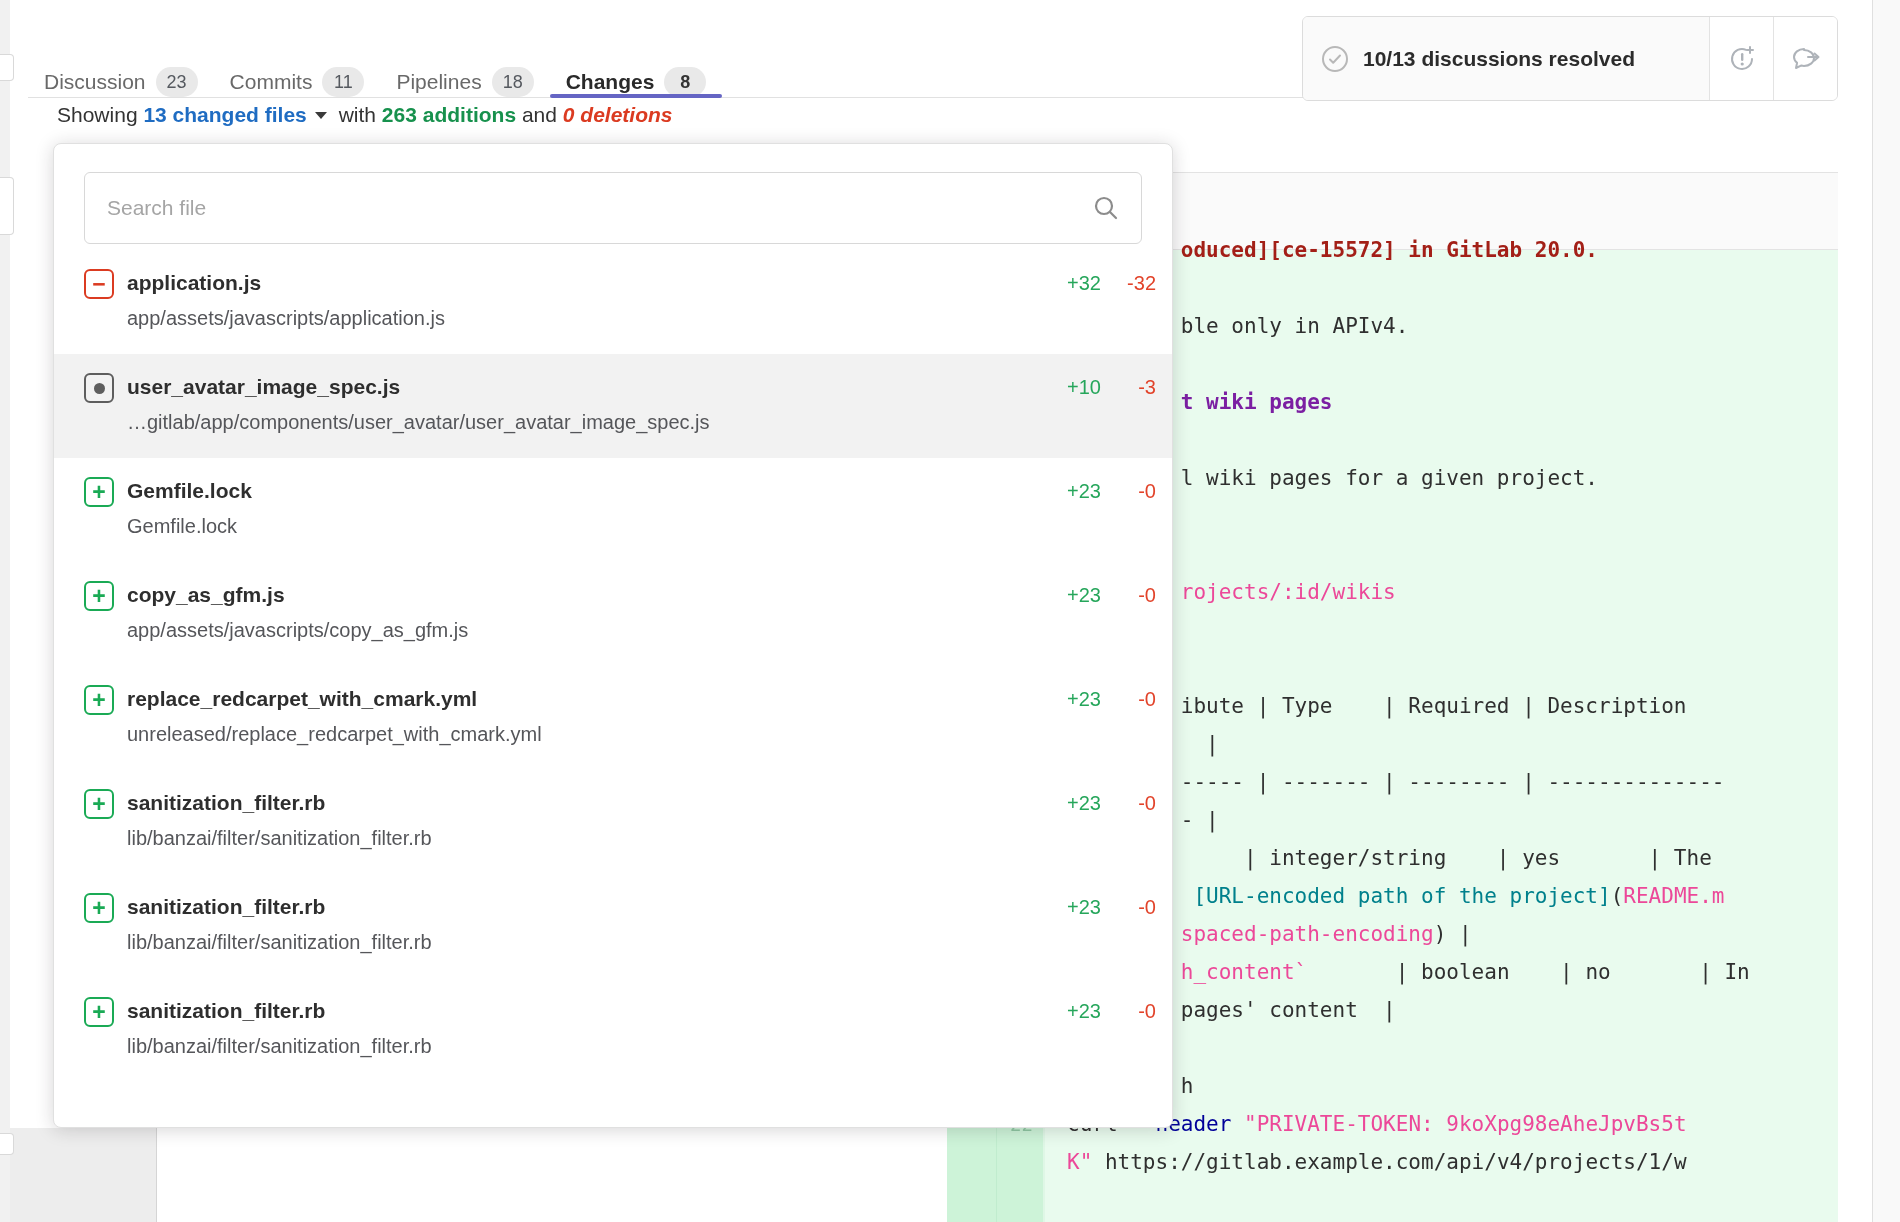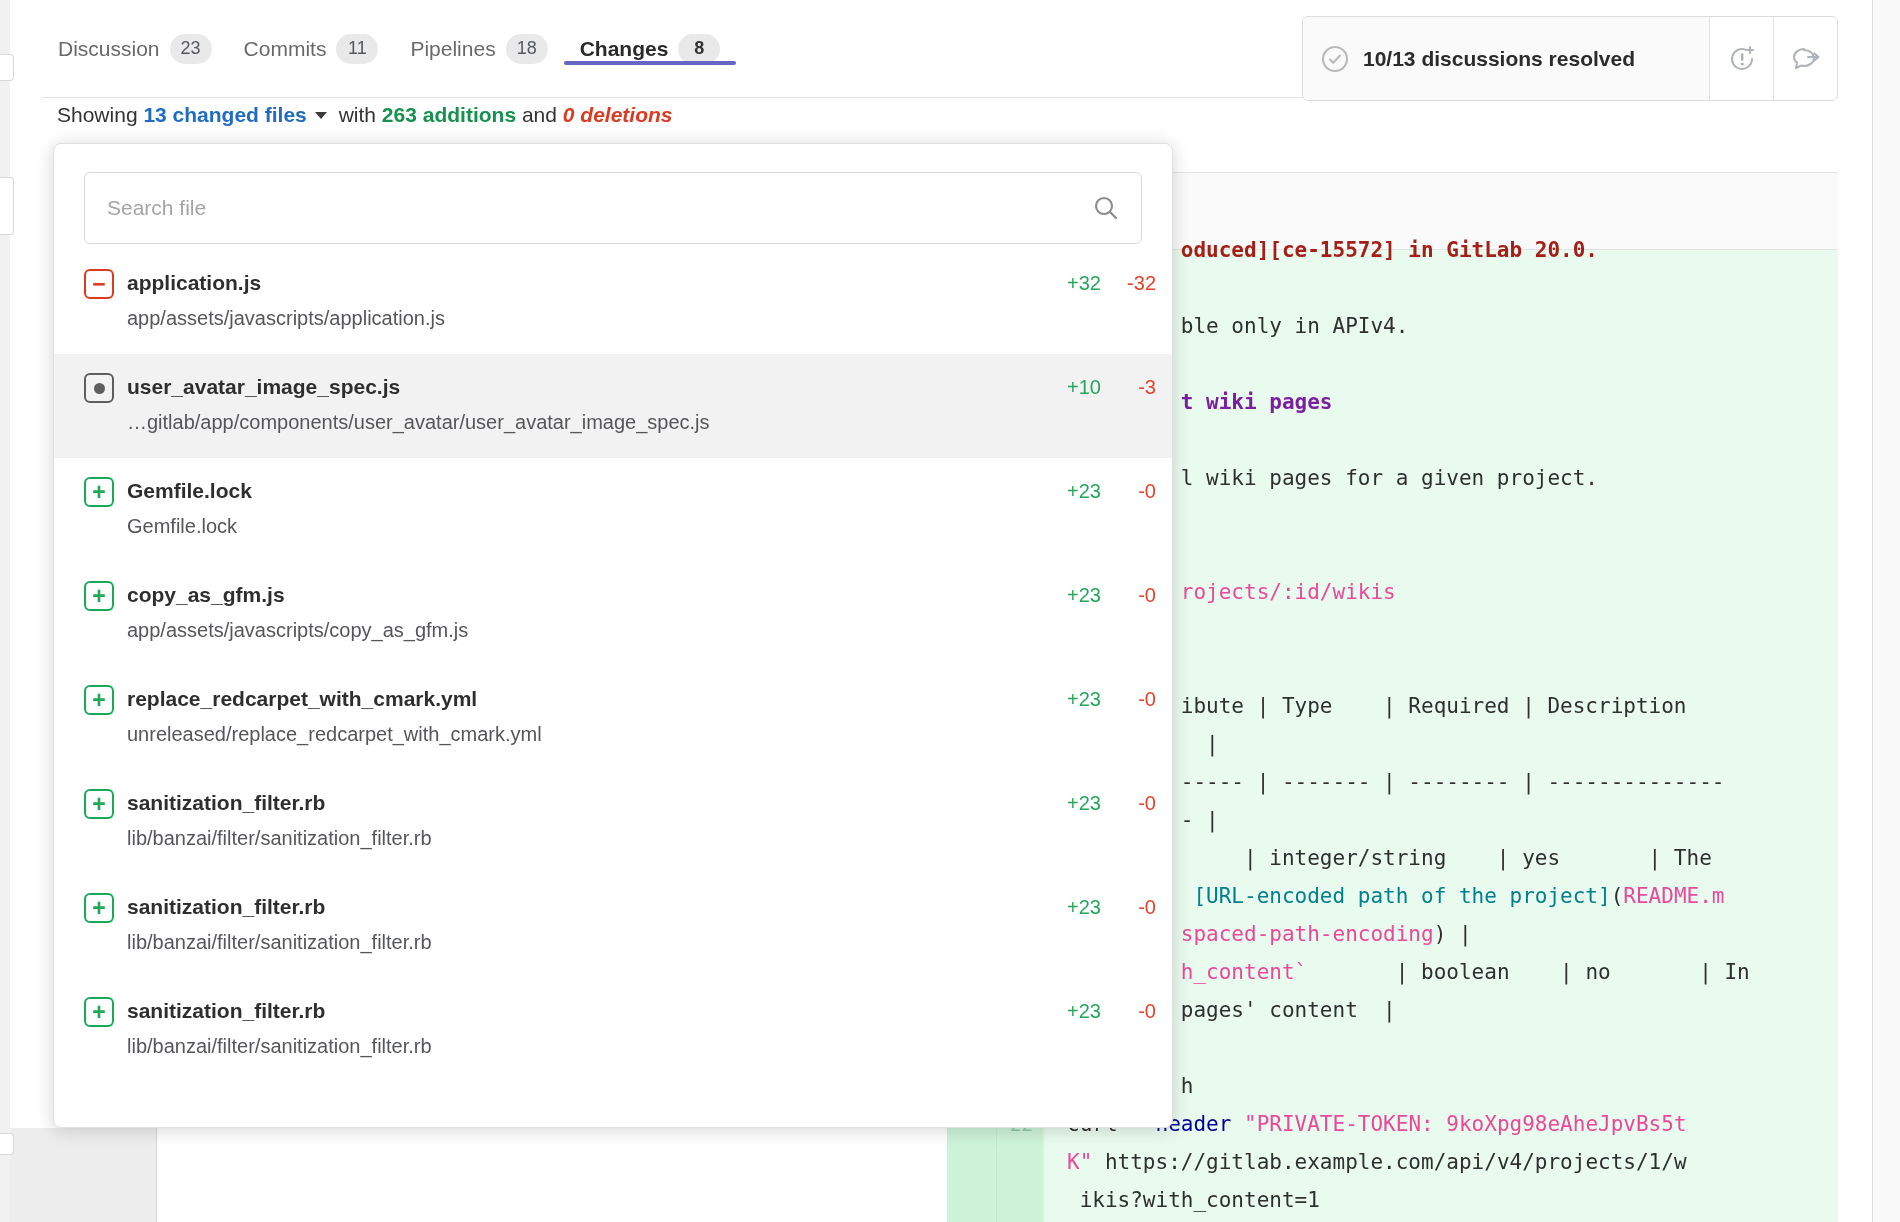--- a/index.html
+++ b/index.html
@@ -14,22 +14,22 @@
   .frag2{top:177px;height:56px;}
   .frag3{top:1133px;height:20px;}
   .page-underlay{position:absolute;left:10px;top:1128px;width:146px;height:94px;background:#ededed;
     border-right:1px solid #d5d5d5;z-index:1;}
 
   
   .right-gutter{position:absolute;left:1872px;top:0;width:28px;height:1222px;background:#f9f9f9;
     border-left:1px solid #e0e0e0;z-index:6;}
 
   
-  .tabs-bar{position:absolute;left:42px;top:0;width:1796px;height:97px;border-bottom:1px solid #e1e1e1;
-    display:flex;align-items:center;z-index:3;}
+  .tabs-bar{position:absolute;left:28px;top:0;width:1796px;height:97px;border-bottom:1px solid #e1e1e1;
+    display:flex;align-items:flex-end;z-index:3;}
   .tab{position:relative;display:flex;align-items:center;gap:10px;padding:0 16px;font-size:21px;color:#696969;cursor:pointer;}
   .tab .count-badge{background:#e9e9e9;color:#55595f;border-radius:15px;height:30px;min-width:20px;
     padding:0 11px;display:flex;align-items:center;justify-content:center;font-size:18px;}
   .tab.active{color:#2a2a2a;font-weight:bold;}
   .tab.active .count-badge{color:#333;font-weight:bold;}
   .tab.active::after{content:"";position:absolute;left:0;right:0;bottom:-1px;height:4px;background:#6565c4;border-radius:2px;}
 
   
   .disc-widget{position:absolute;top:16px;left:1302px;width:536px;height:85px;display:flex;
     border:1px solid #dcdcdc;border-radius:6px;overflow:hidden;background:#fff;z-index:4;box-sizing:border-box;}
@@ -138,21 +138,20 @@
       <div class="code-line"><span class="c-default">         - |</span></div>
       <div class="code-line"><span class="c-default">              | integer/string    | yes       | The</span></div>
       <div class="code-line"><span class="c-default">          </span><span class="c-teal">[URL-encoded path of the project]</span><span class="c-default">(</span><span class="c-crimson">README.m</span></div>
       <div class="code-line"><span class="c-default">         </span><span class="c-crimson">spaced-path-encoding</span><span class="c-default">) |</span></div>
       <div class="code-line"><span class="c-default">         </span><span class="c-crimson">h_content`</span><span class="c-default">       | boolean    | no       | In</span></div>
       <div class="code-line"><span class="c-default">         pages' content  |</span></div>
       <div class="code-line">&nbsp;</div>
       <div class="code-line"><span class="c-default">         h</span></div>
       <div class="code-line"><span class="c-default">curl </span><span class="c-navy">--header </span><span class="c-crimson">"PRIVATE-TOKEN: 9koXpg98eAheJpvBs5t</span></div>
       <div class="code-line"><span class="c-crimson">K"</span><span class="c-default"> https://gitlab.example.com/api/v4/projects/1/w</span></div>
-      <div class="code-line"><span class="c-default"> ikis?with_content=1</span></div>
     </div>
 
   <div class="tabs-bar">
     <div class="tab">
       <span>Discussion</span>
       <span class="count-badge">23</span>
     </div>
     <div class="tab">
       <span>Commits</span>
       <span class="count-badge">11</span>

